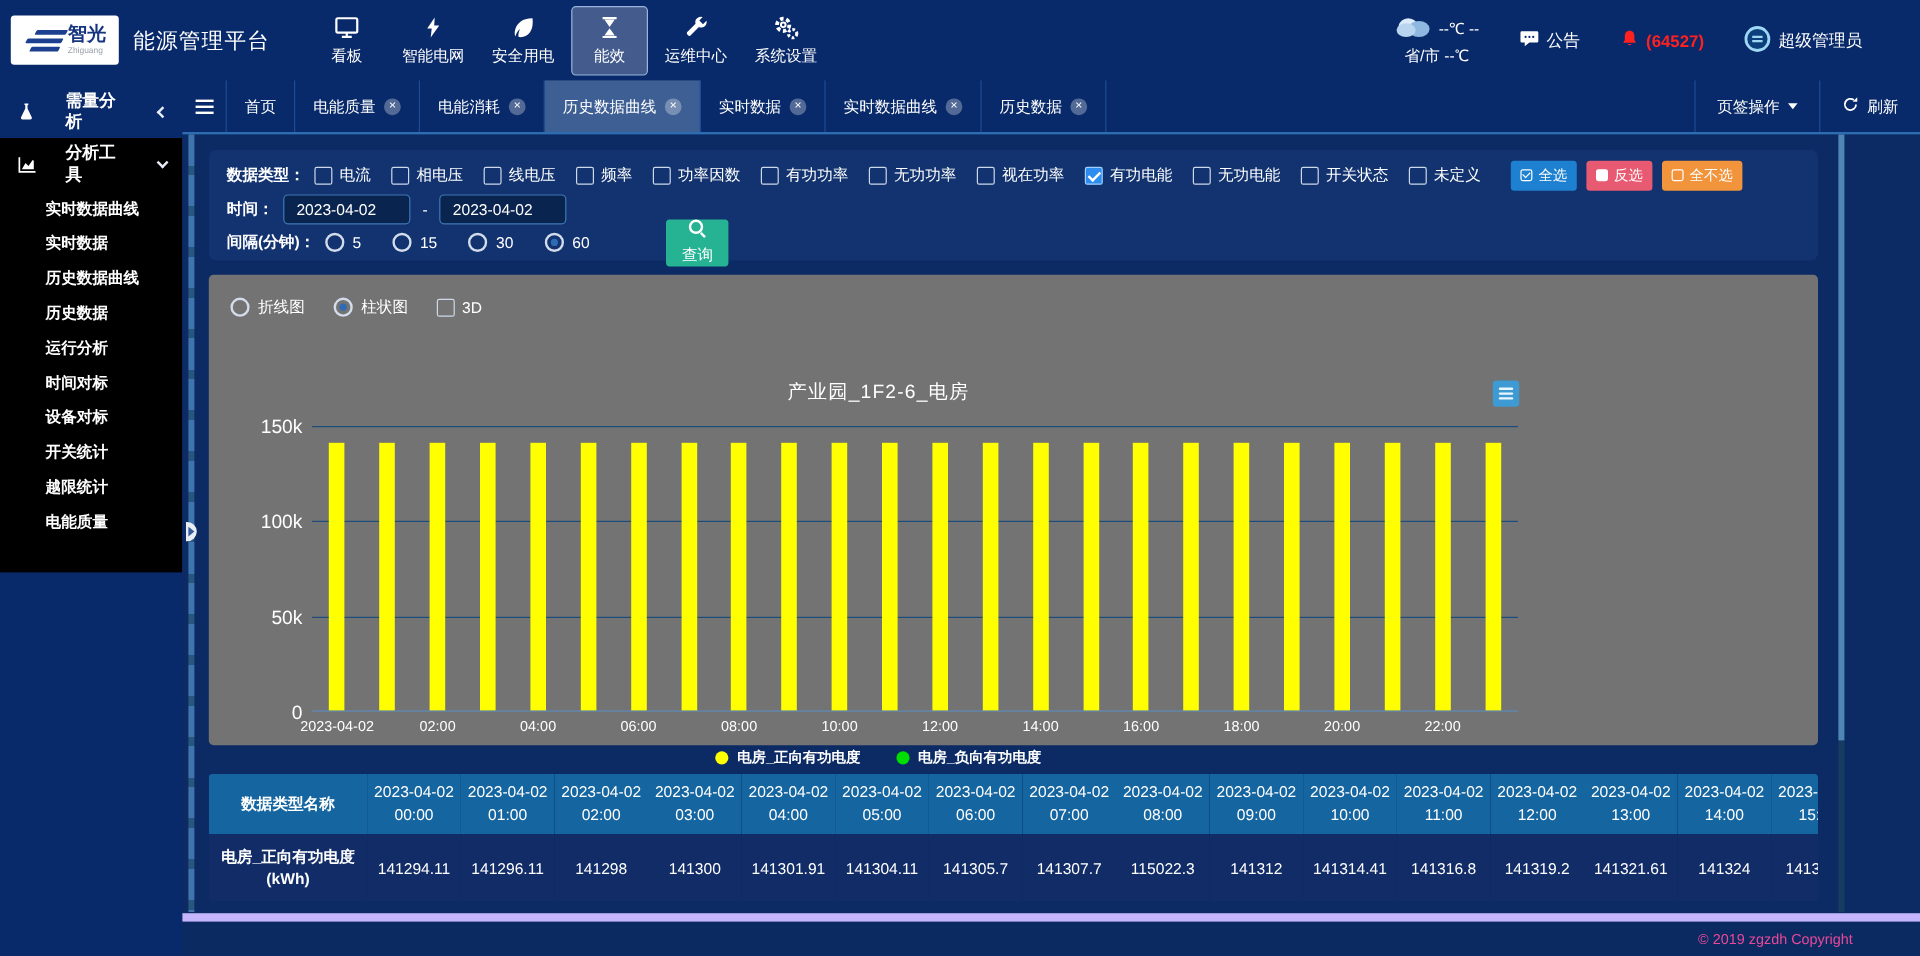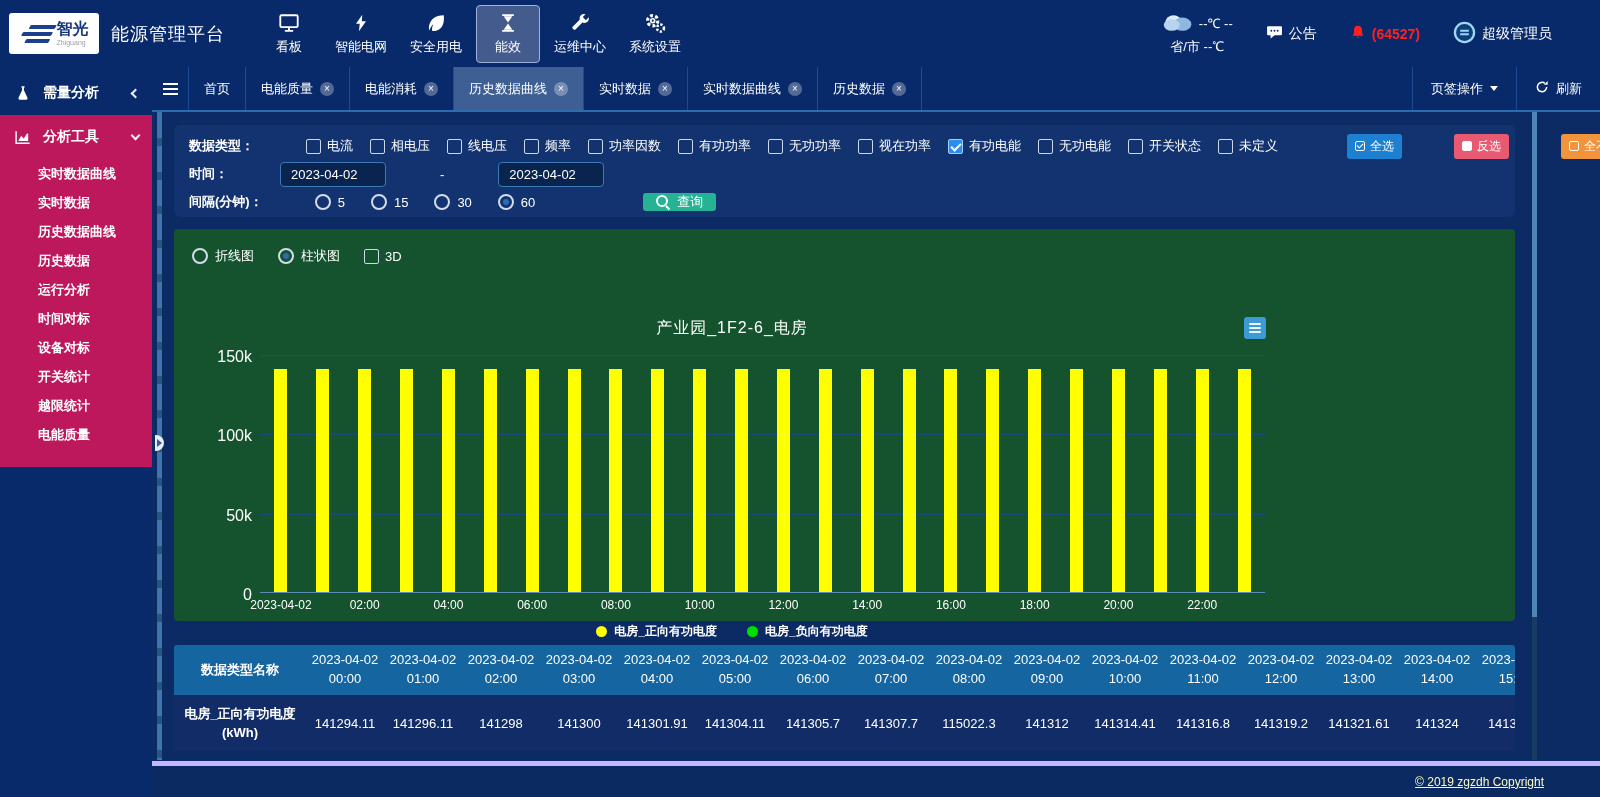--- a/index.html
+++ b/index.html
@@ -30,26 +30,26 @@
 
   .hdr-right { margin-left:auto; display:flex; align-items:center; gap:33px; padding-right:48px; }
   .weather { display:flex; flex-direction:column; align-items:center; font-size:13px; line-height:1.5; }
   .weather-top { display:flex; align-items:center; gap:5px; }
   .hdr-chip { display:flex; align-items:center; gap:6px; font-size:14px; white-space:nowrap; }
   .alarm { color:#ff2020; font-weight:bold;text-align:right; }
 
   
   .main { flex:1; display:flex; min-height:0; }
   .sidebar { width:152px; background:#092a6a; flex-shrink:0; padding-top:4px; overflow:hidden; }
-  .sgroup { display:flex; align-items:center; gap:11px; padding:0 13px; height:44px; font-size:14px; font-weight:bold; cursor:pointer; }
+  .sgroup { display:flex; align-items:center; gap:23px; padding:0 13px; height:44px; font-size:14px; font-weight:bold; cursor:pointer; }
   .sgroup .sic { width:19px; display:flex; justify-content:center; }
   .sgroup .chev { margin-left:auto; }
   .chev-l { width:7px; height:7px; border-left:2px solid #e7edf7; border-bottom:2px solid #e7edf7; transform:rotate(45deg); }
   .chev-d { width:7px; height:7px; border-left:2px solid #e7edf7; border-bottom:2px solid #e7edf7; transform:rotate(-45deg); margin-top:-3px; }
-  .sgroup-exp { background:#be185d; padding-bottom:18px; }
+  .sgroup-exp { background:#000000; padding-bottom:28px; }
   .sitem { height:29px; line-height:29px; padding-left:38px; font-size:13px; font-weight:bold; cursor:pointer; white-space:nowrap; }
 
   .right { flex:1; display:flex; flex-direction:column; position:relative; background:#0c2a64; min-width:0;justify-content:space-between; }
   .accent { position:absolute; left:5px; top:45px; bottom:37px; width:5px; z-index:3;
             background:repeating-linear-gradient(180deg,#3f74ad 0 26px, #28567f 26px 34px); }
   .collapse-handle { position:absolute; left:3px; top:368px; z-index:4; width:9px; height:16px;
             background:#e9eef5; border-radius:0 8px 8px 0; display:flex; align-items:center; justify-content:center; cursor:pointer;}
   .collapse-handle i { width:0; height:0; border-top:4px solid transparent; border-bottom:4px solid transparent; border-left:5px solid #37589a; }
 
   
@@ -65,21 +65,21 @@
                line-height:13px; text-align:center; color:#fff; }
   .tabbar-right { margin-left:auto; display:flex; align-items:stretch; }
   .tab-action { display:flex; align-items:center; gap:7px; padding:0 18px; border-left:1px solid #1c4c94;
                 font-size:13px; cursor:pointer; white-space:nowrap; }
   .caret { width:0; height:0; border-left:4px solid transparent; border-right:4px solid transparent; border-top:5px solid #fff; }
 
   
   .content { flex:1; position:relative; padding:13px 0 0 22px; overflow:hidden; }
   .panel { width:1341px; }
   .filter-panel { height:92px; background:#12336f; border-radius:6px; padding:8px 15px; }
-  .frow { display:flex; align-items:center; font-size:13px; height:26px;gap:44px; }
+  .frow { display:flex; align-items:center; font-size:13px; height:26px; }
   .frow + .frow { margin-top:2px; }
   .flabel { font-weight:bold; margin-right:8px; white-space:nowrap; }
   .cb-item { display:flex; align-items:center; gap:6px; margin-right:17px; cursor:pointer; white-space:nowrap; }
   .cb { width:15px; height:15px; border:1px solid #cdd9ea; border-radius:2px; position:relative; flex-shrink:0; }
   .cb.checked { background:#2d8cf0; border-color:#9fd0ff; }
   .cb.checked::after { content:""; position:absolute; left:4px; top:1px; width:4px; height:8px;
                        border-right:2px solid #fff; border-bottom:2px solid #fff; transform:rotate(45deg); }
   .btn-mini { display:inline-flex; align-items:center; gap:5px; padding:4px 8px; border-radius:3px; font-size:12px;
               color:#fff; cursor:pointer; margin-left:8px; white-space:nowrap; }
   .btn-blue { background:#1e80d0; } .btn-red { background:#e85a72; } .btn-orange { background:#f1943b; }
@@ -87,28 +87,28 @@
   .mi-sq.filled { background:#fff; }
   .mi-sq.mi-check::after { content:""; position:absolute; left:2px; top:0; width:3px; height:5px;
                            border-right:1.5px solid #fff; border-bottom:1.5px solid #fff; transform:rotate(45deg); }
   .date-input { width:106px; height:25px; background:#0a2450; border:1px solid #3f79b5; border-radius:4px;
                 color:#fff; font-size:13px; padding-left:10px; font-family:"Liberation Sans",sans-serif; }
   .dash { margin:0 10px; }
   .radio-item { display:flex; align-items:center; gap:7px; margin-right:26px; cursor:pointer; }
   .radio { width:16px; height:16px; border:2px solid #d3dcea; border-radius:50%; position:relative; flex-shrink:0; }
   .radio.sel::after { content:""; position:absolute; left:3px; top:3px; width:6px; height:6px; border-radius:50%; background:#2d6cb4; }
   .btn-query { display:inline-flex; align-items:center; gap:7px; background:#25b394; border-radius:3px;
-               padding:0 13px; font-size:13px; color:#fff; cursor:pointer; margin-left:38px; }
+               padding:0 13px; font-size:13px; color:#fff; cursor:pointer; margin-left:38px;flex-direction:column; }
   .icon-search { position:relative; width:14px; height:14px; display:inline-block; }
   .icon-search::before { content:""; position:absolute; left:0; top:0; width:8px; height:8px; border:2px solid #fff; border-radius:50%; }
   .icon-search::after { content:""; position:absolute; left:10px; top:10px; width:5px; height:2px; background:#fff;
                         transform:rotate(45deg); transform-origin:left center; }
 
   
-  .chart-panel { margin-top:12px; height:392px; background:#14532d; border-radius:4px; padding:14px 0 0 18px; position:relative; }
+  .chart-panel { margin-top:12px; height:392px; background:#737373; border-radius:4px; padding:14px 0 0 18px; position:relative; }
   .chart-controls { display:flex; align-items:center; font-size:13px; height:26px; }
   .chart-controls .radio-item, .chart-controls .cb-item { margin-right:24px; }
   .chart-canvas { width:1080px; position:relative; margin-top:4px; }
   .chart-title { text-align:center; font-size:16px; height:30px; line-height:30px; letter-spacing:1px;margin-top:44px; }
   .toolbox { position:absolute; right:6px; top:4px; width:22px; height:22px; background:#3d9ad3; border-radius:3px;
              display:flex; flex-direction:column; gap:2px; align-items:center; justify-content:center; cursor:pointer; }
   .toolbox i { width:12px; height:2px; background:#eaf6ff; border-radius:1px; }
   .plot { margin-left:68px; margin-top:12px; width:1005px; height:238px; position:relative; border-bottom:1px solid #5e8cba; }
   .gridline { position:absolute; left:0; right:0; height:1px; background:#1b4c7b; }
   .ylab { position:absolute; left:-48px; width:40px; text-align:right; font-size:16px; color:#fff; }
@@ -125,22 +125,22 @@
   .table-wrap { margin-top:24px; overflow:hidden; border-radius:3px; }
   table { border-collapse:collapse; table-layout:fixed; width:1380px; }
   th { background:#1565a0; height:50px; font-size:13px; font-weight:normal; text-align:center; vertical-align:middle; line-height:1.45; overflow:hidden; }
   th.first { font-weight:bold; }
   td { background:#112c66; height:56px; font-size:13px; text-align:center; vertical-align:middle; overflow:hidden; }
   td.first { font-weight:bold; line-height:1.5; }
 
   
   .vscroll { position:absolute; left:1380px; top:45px; bottom:37px; width:5px; background:#173c61; z-index:5; }
   .vscroll .thumb { position:absolute; top:0; left:0; width:5px; height:78%; background:#4e86b6; cursor:pointer; }
-  .footer { height:36px; border-top:5px solid #c4b5fd; background:#0b2a62; display:flex; align-items:center;
-            justify-content:flex-end; padding-right:56px; font-size:12px; color:#fef9c3; flex-shrink:0;text-decoration:underline; }
+  .footer { height:36px; border-top:7px solid #c4b5fd; background:#0b2a62; display:flex; align-items:center;
+            justify-content:flex-end; padding-right:56px; font-size:12px; color:#ec4899; flex-shrink:0; }
 </style>
 </head>
 <body>
 
 <div class="app">
 
   <div class="header">
     <div class="logo-box">
       <span class="logo-stripes">
           <i></i>

